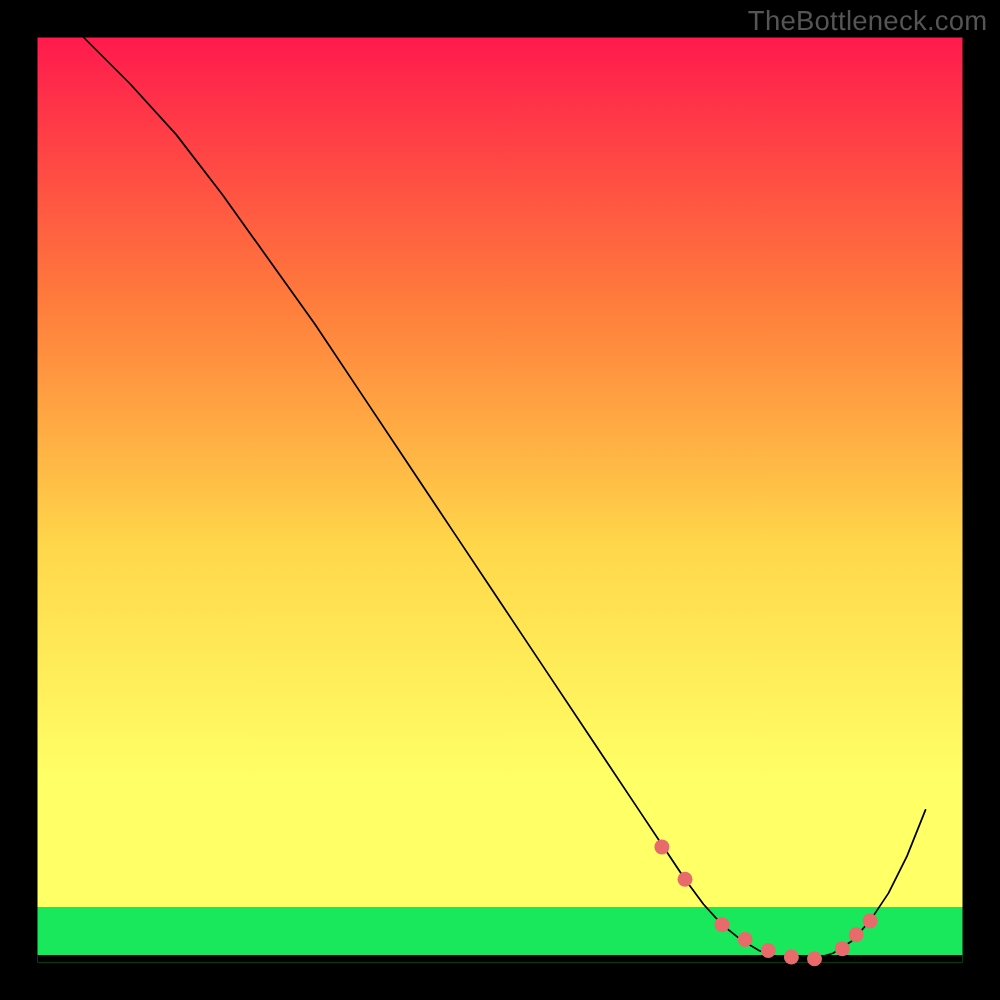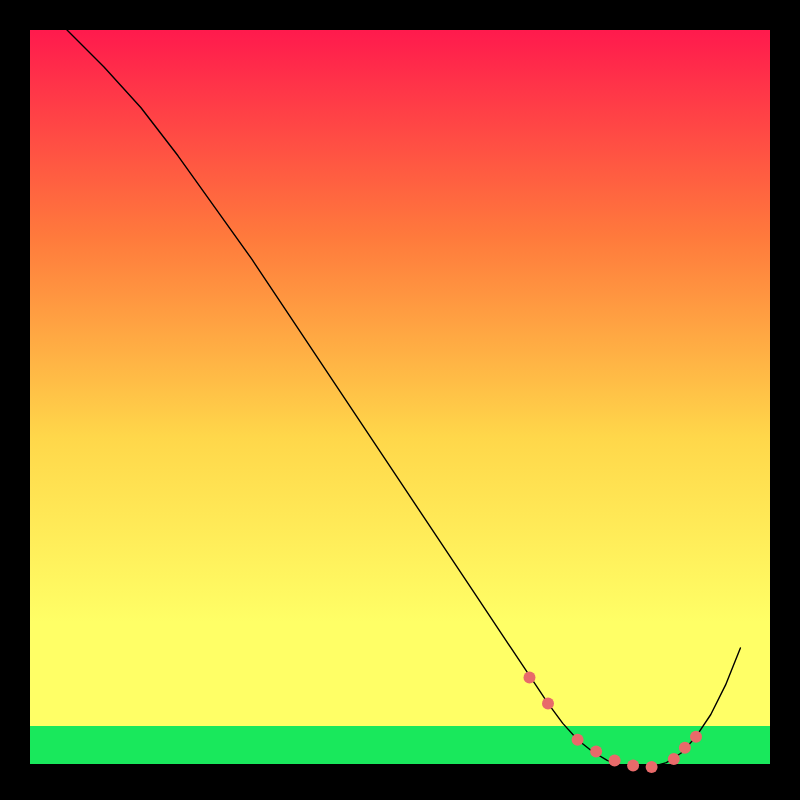--- a/index.html
+++ b/index.html
@@ -29,20 +29,21 @@
   svg {
     position: absolute;
     left: 0;
     top: 0;
   }
 </style>
 </head>
 <body>
 
 <div class="stage">
+  <div class="watermark">TheBottleneck.com</div>
   <svg id="chart-svg" width="800" height="800" viewBox="0 0 800 800">
       <defs>
         <linearGradient id="bg" x1="0" y1="0" x2="0" y2="1">
           <stop offset="0%" stop-color="#ff1a4d"></stop>
           <stop offset="28%" stop-color="#ff7a3c"></stop>
           <stop offset="55%" stop-color="#ffd74a"></stop>
           <stop offset="80%" stop-color="#ffff66"></stop>
           <stop offset="94%" stop-color="#ffff66"></stop>
           <stop offset="94%" stop-color="#19e85c"></stop>
           <stop offset="100%" stop-color="#19e85c"></stop>

